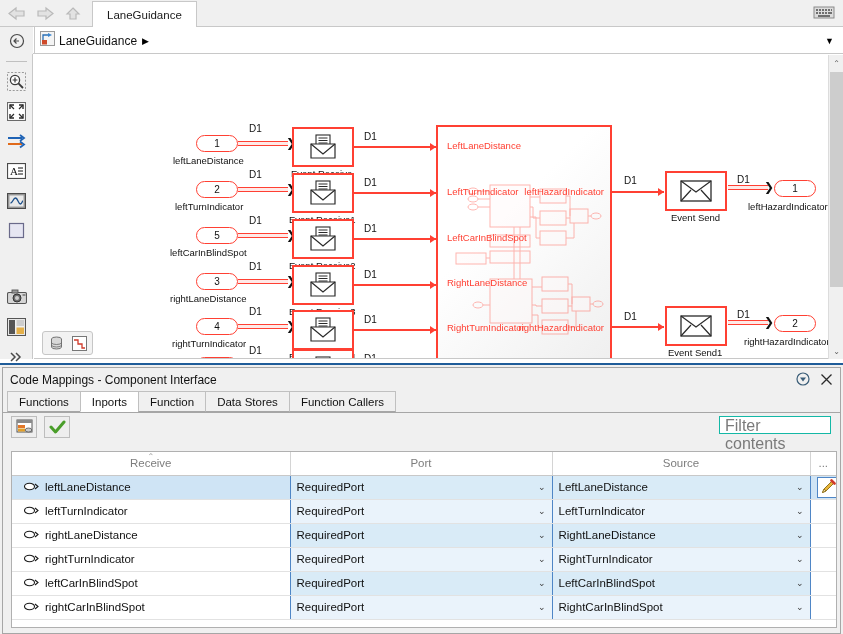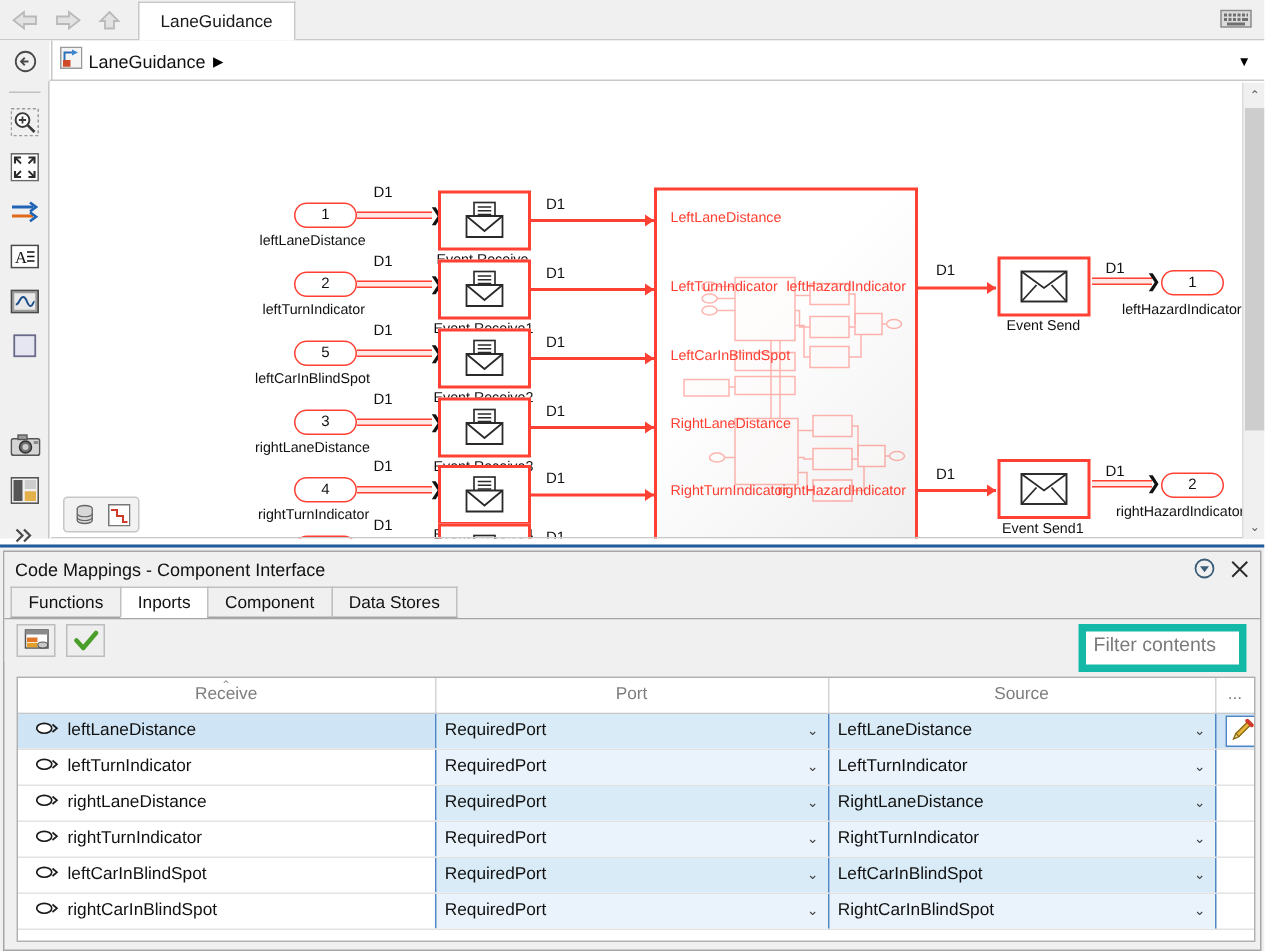--- a/index.html
+++ b/index.html
@@ -153,23 +153,23 @@
 
   .dock-toolbar {
     position: absolute; left: 0; top: 45px; width: 100%; height: 28px;
     background: #f0f0f0; display: flex; align-items: center; gap: 7px; padding-left: 8px;
   }
   .tb-btn {
     width: 26px; height: 22px; background: #eeeeee; border: 1px solid #bdbdbd;
     display: flex; align-items: center; justify-content: center;
   }
   .filter-box {
-    position: absolute; right: 9px; top: 48px; width: 112px; height: 32px;
-    background: #fff; border: 5px solid #14b8a6;
-    font-size: 13px; color: #7a7a7a; padding: 0 5px; line-height: 18px;
+    position: absolute; right: 9px; top: 48px; width: 112px; height: 18px;
+    background: #fff; border: 1px solid #14b8a6;
+    font-size: 16px; color: #7a7a7a; padding: 0 5px; line-height: 18px;
   }
 
   
   .tbl-wrap {
     position: absolute; left: 8px; top: 83px; width: 826px; height: 177px;
     background: #ffffff; border: 1px solid #b0b0b0; overflow: hidden;
   }
   .tbl { width: 100%; border-collapse: collapse; table-layout: fixed; }
   .tbl th {
     height: 23px; background: #ffffff; border-bottom: 1px solid #c8c8c8;
@@ -595,24 +595,27 @@
       </div>
 
       <div class="tabstrip">
         <div class="tab">
             <span>Functions</span>
           </div>
         <div class="tab active">
             <span>Inports</span>
           </div>
         <div class="tab">
-            <span>Component</span>
+            <span>Function</span>
           </div>
         <div class="tab">
             <span>Data Stores</span>
+          </div>
+        <div class="tab">
+            <span>Function Callers</span>
           </div>
       </div>
 
       <div class="dock-toolbar">
         <div class="tb-btn">
           <svg width="17" height="16" viewBox="0 0 17 16">
             <rect x="1" y="1" width="15" height="12" fill="#fff" stroke="#555" stroke-width="1"></rect>
             <rect x="1" y="1" width="15" height="3" fill="#8a8a8a"></rect>
             <rect x="2" y="6" width="7" height="3" fill="#e2772a"></rect>
             <rect x="2" y="9.5" width="7" height="3" fill="#e2a02a"></rect>

